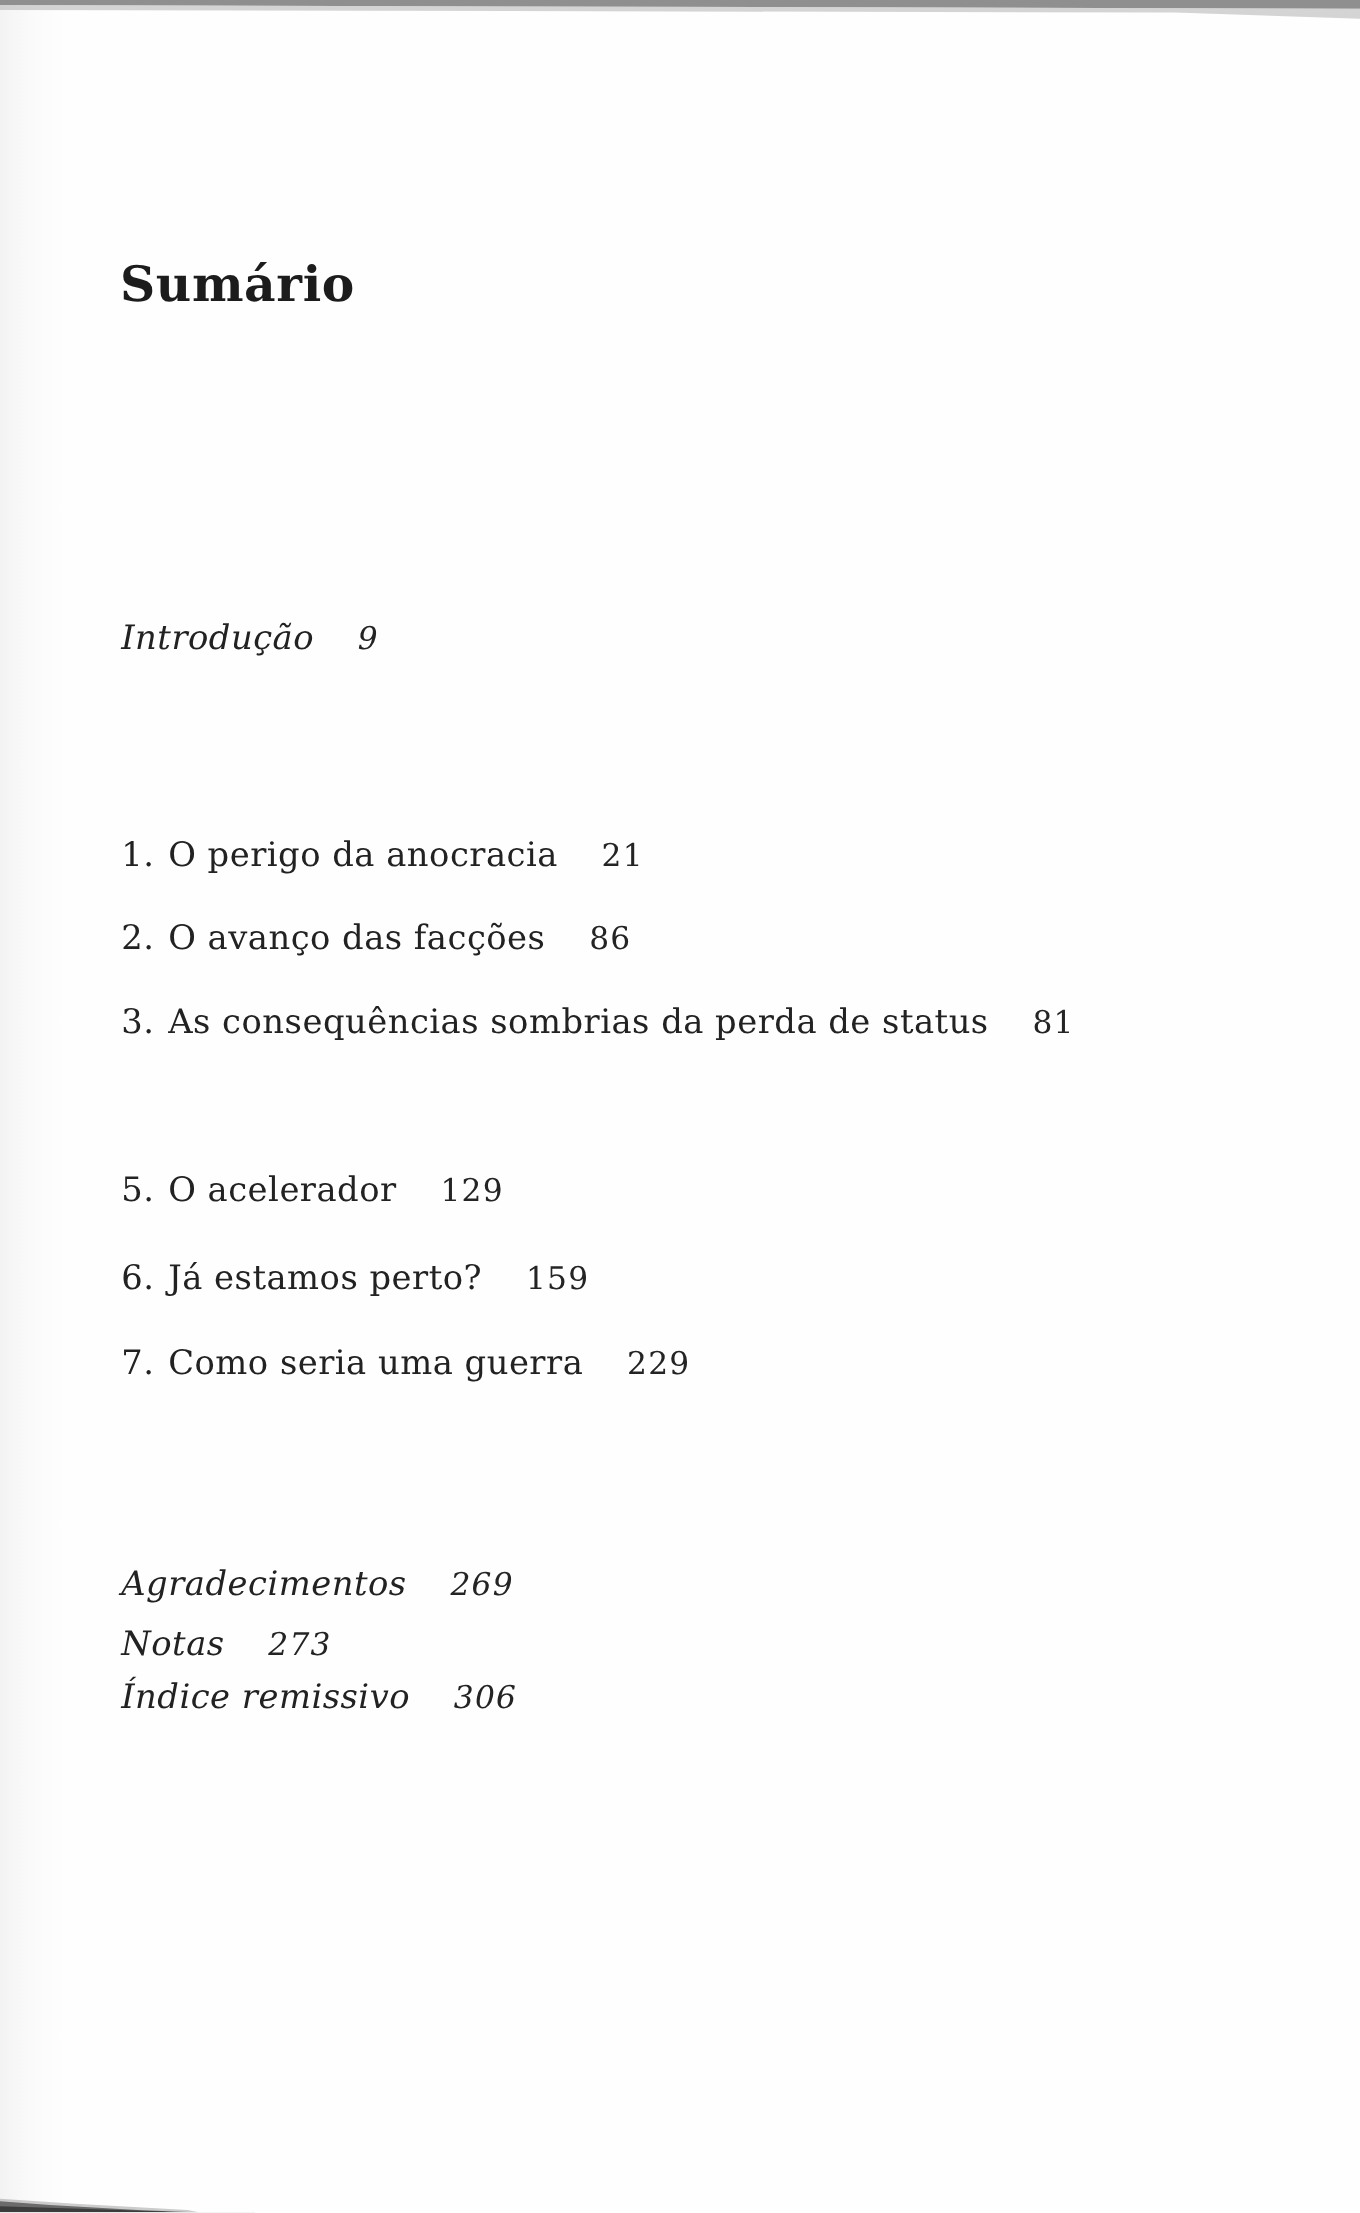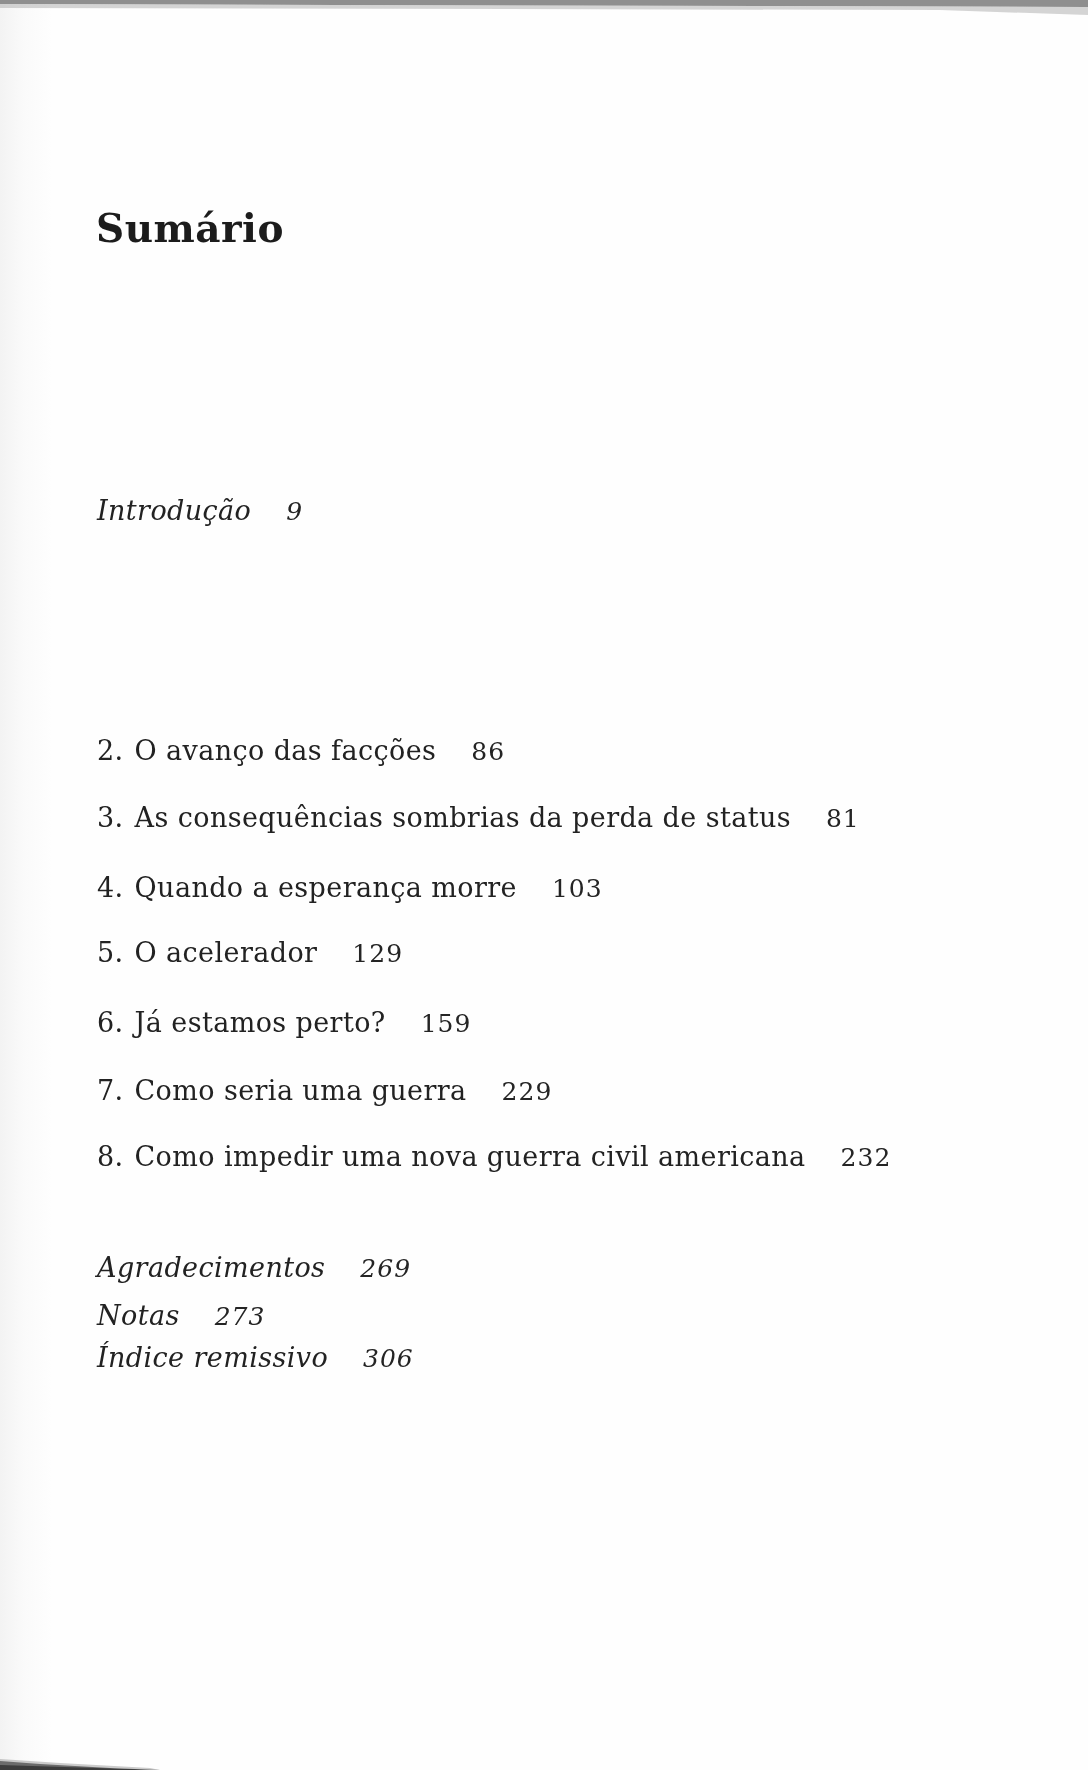--- a/index.html
+++ b/index.html
@@ -94,48 +94,45 @@
     <polygon points="0,5 40,8 110,12 160,14 0,14" fill="#3c3c3c"></polygon>
     <polygon points="0,3 60,7 150,12 160,14 160,14 0,9" fill="#9a9a9a" opacity="0.5"></polygon>
   </svg>
 
   <h1 class="title">Sumário</h1>
 
   <div class="row italic" style="top:462px">
     <span class="label">Introdução</span><span class="pagenum">9</span>
   </div>
 
+  <div class="row" style="top:636px">
+    <span class="num">1.</span><span class="label">O perigo da anocracia</span><span class="pagenum">21</span>
+  </div>
 
   <div class="row" style="top:702px">
     <span class="num">2.</span><span class="label">O avanço das facções</span><span class="pagenum">86</span>
   </div>
 
   <div class="row" style="top:769px">
     <span class="num">3.</span><span class="label">As consequências sombrias da perda de status</span><span class="pagenum">81</span>
   </div>
 
-  <div class="row" style="top:839px">
-    <span class="num">4.</span><span class="label">Quando a esperança morre</span><span class="pagenum">103</span>
-  </div>
 
   <div class="row" style="top:904px">
     <span class="num">5.</span><span class="label">O acelerador</span><span class="pagenum">129</span>
   </div>
 
   <div class="row" style="top:974px">
     <span class="num">6.</span><span class="label">Já estamos perto?</span><span class="pagenum">159</span>
   </div>
 
   <div class="row" style="top:1042px">
     <span class="num">7.</span><span class="label">Como seria uma guerra</span><span class="pagenum">229</span>
   </div>
 
-  <div class="row" style="top:1108px">
-    <span class="num">8.</span><span class="label">Como impedir uma nova guerra civil americana</span><span class="pagenum">232</span>
-  </div>
 
   <div class="row italic" style="top:1219px">
     <span class="label">Agradecimentos</span><span class="pagenum">269</span>
   </div>
 
   <div class="row italic" style="top:1267px">
     <span class="label">Notas</span><span class="pagenum">273</span>
   </div>
 
   <div class="row italic" style="top:1309px">

